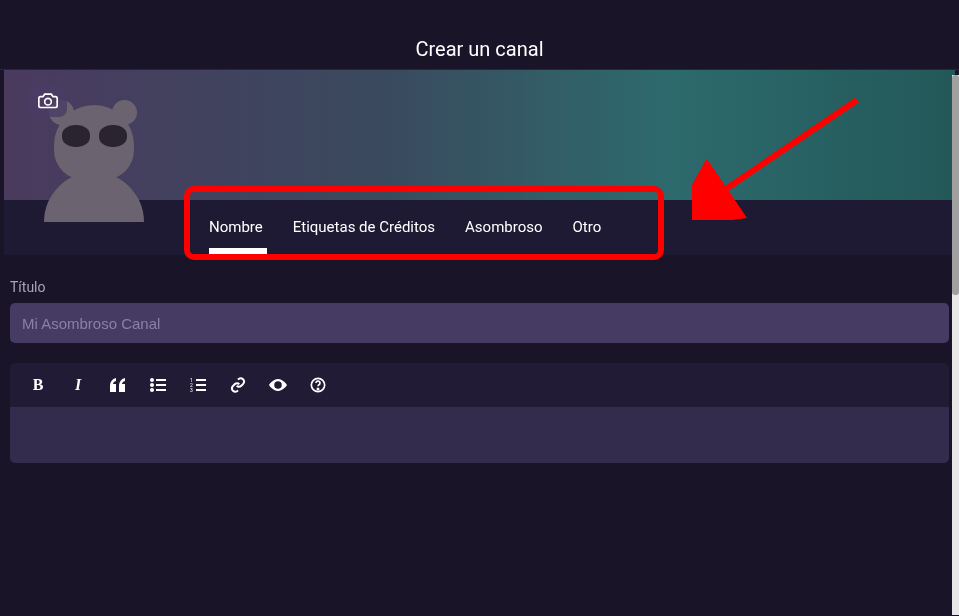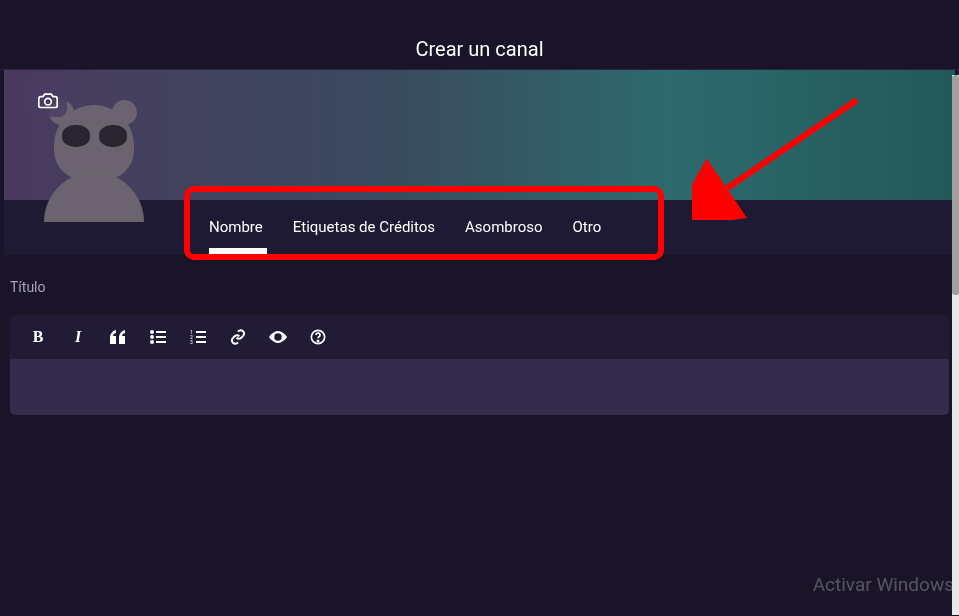--- a/index.html
+++ b/index.html
@@ -293,20 +293,23 @@
       <polygon points="0 0, 12 6, 0 12" fill="#ff0000"></polygon>
     </marker>
   </defs>
   <line x1="165" y1="10" x2="25" y2="105" stroke="#ff0000" stroke-width="6" marker-end="url(#arrowhead)"></line>
 </svg>
 
 <div class="form">
 
   <div class="form-group">
     <label class="form-label">Título</label>
+    <div class="input-row">
+      <input type="text" class="text-input full" placeholder="Mi Asombroso Canal" style="">
+    </div>
   </div>
 
   <div class="form-group">
     <div class="editor-toolbar">
       <span class="editor-btn" style="font-weight:900;font-family:serif;">B</span>
       <span class="editor-btn" style="font-style:italic;font-family:serif;font-weight:bold;">I</span>
       <span class="editor-btn">
         <svg width="16" height="14" viewBox="0 0 16 14" fill="#fff">
             <path d="M0 8 C0 4 2 1 6 0 L6 3 C4 3.5 3 5 3 6 L6 6 L6 14 L0 14 Z M9 8 C9 4 11 1 15 0 L15 3 C13 3.5 12 5 12 6 L15 6 L15 14 L9 14 Z"></path>
           </svg>
@@ -349,18 +352,17 @@
             <path d="M9 9a3 3 0 1 1 4.5 2.6C12.5 12.5 12 13 12 14"></path>
             <circle cx="12" cy="18" r="1" fill="#fff"></circle>
           </svg>
       </span>
     </div>
     <div class="editor-body"></div>
   </div>
 </div>
 
 <div class="watermark">
-  <div class="wm-title">Activar Windows</div>
 </div>
 
 <div class="scrollbar">
   <div class="scrollbar-thumb"></div>
 </div>
 
 </body></html>

